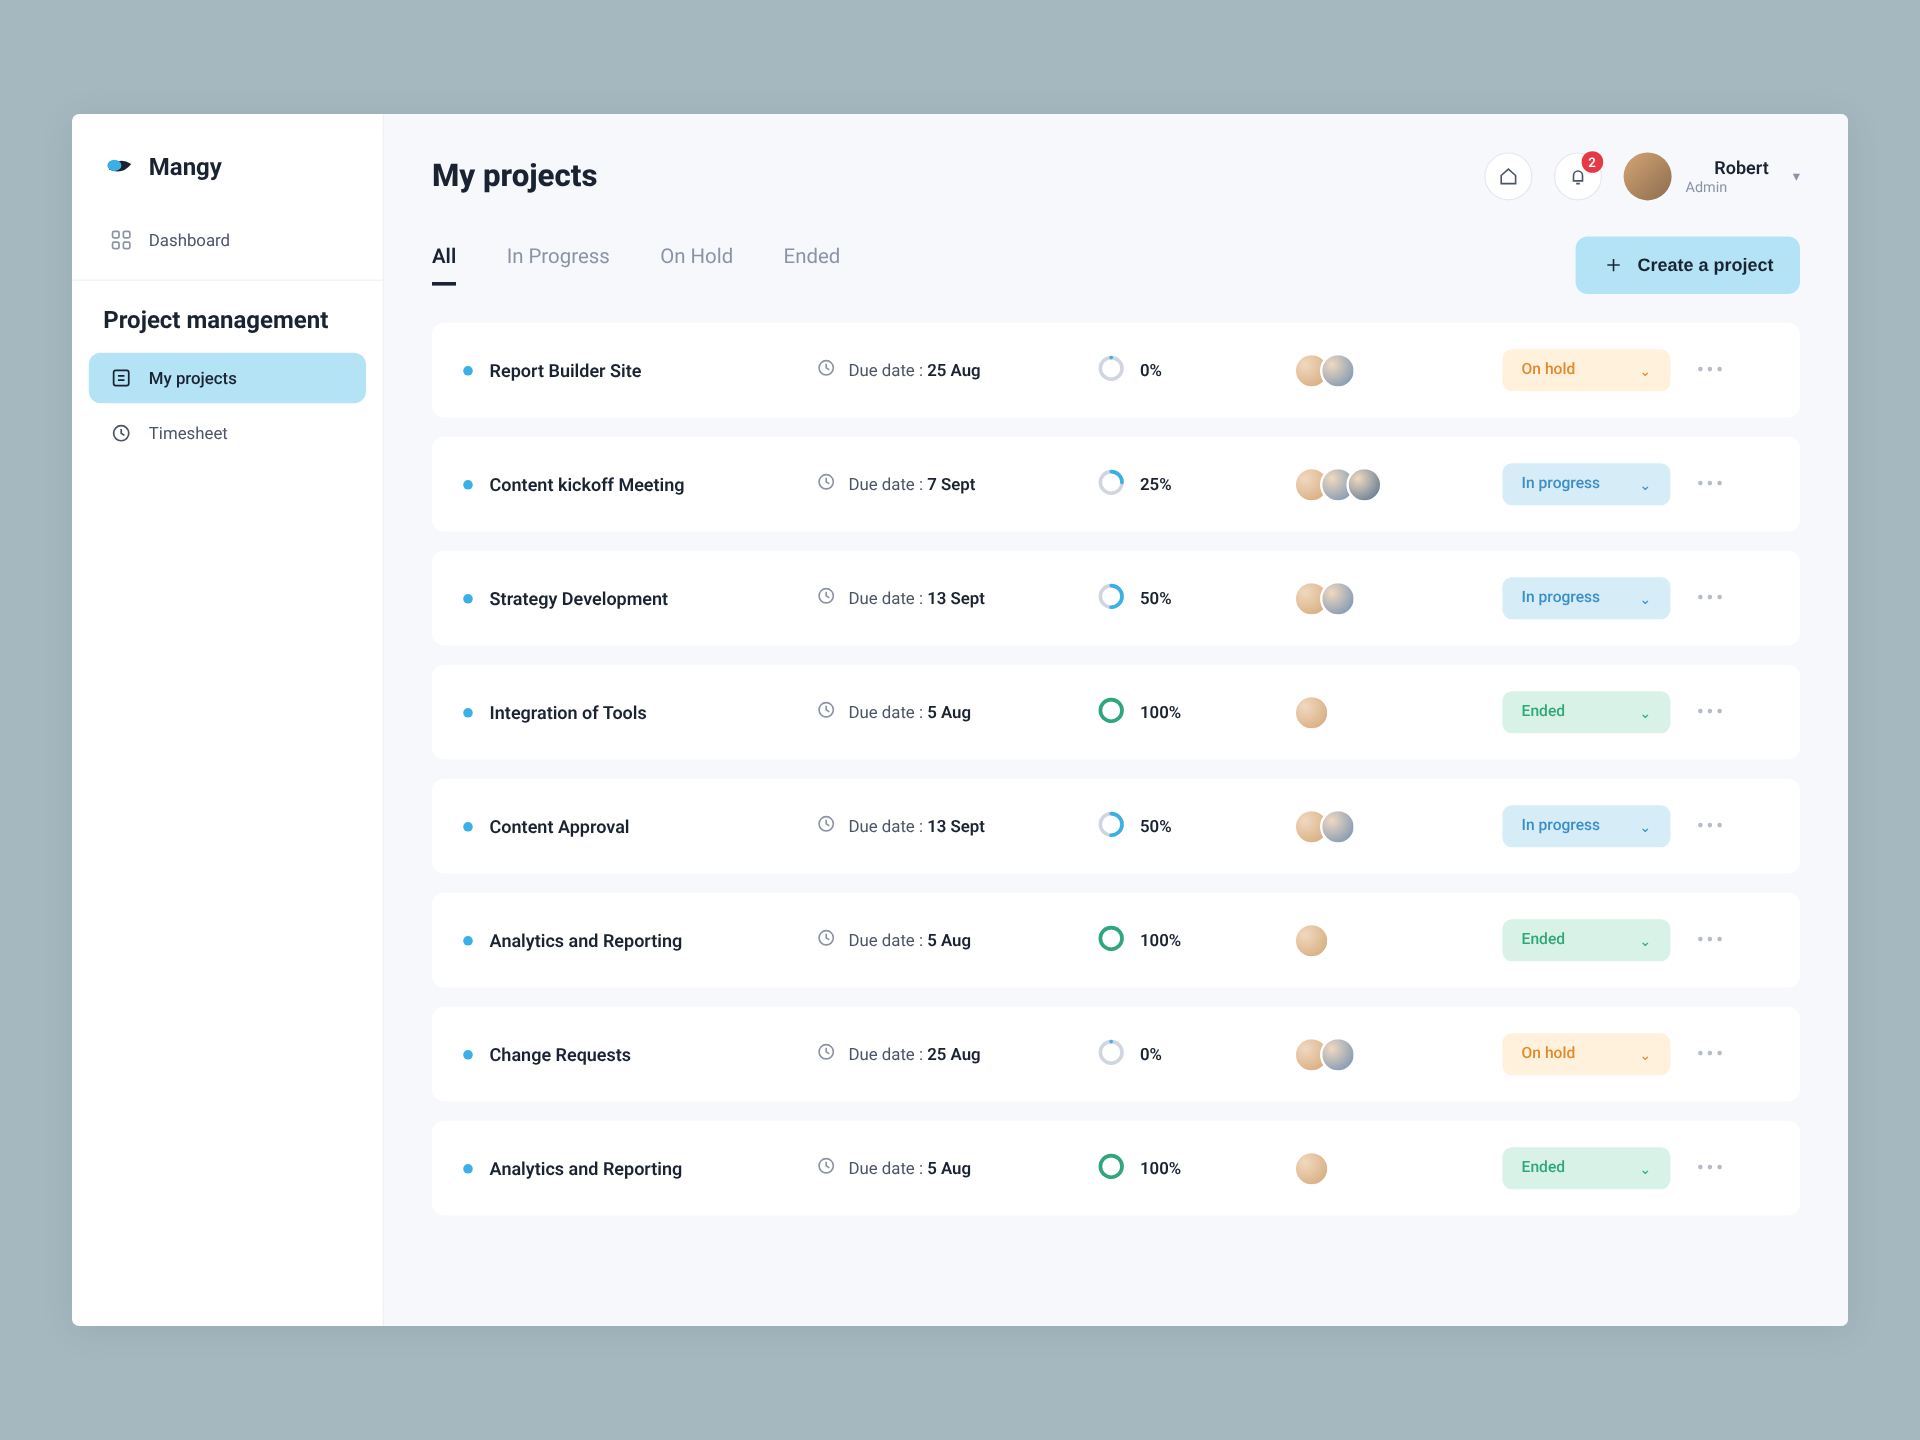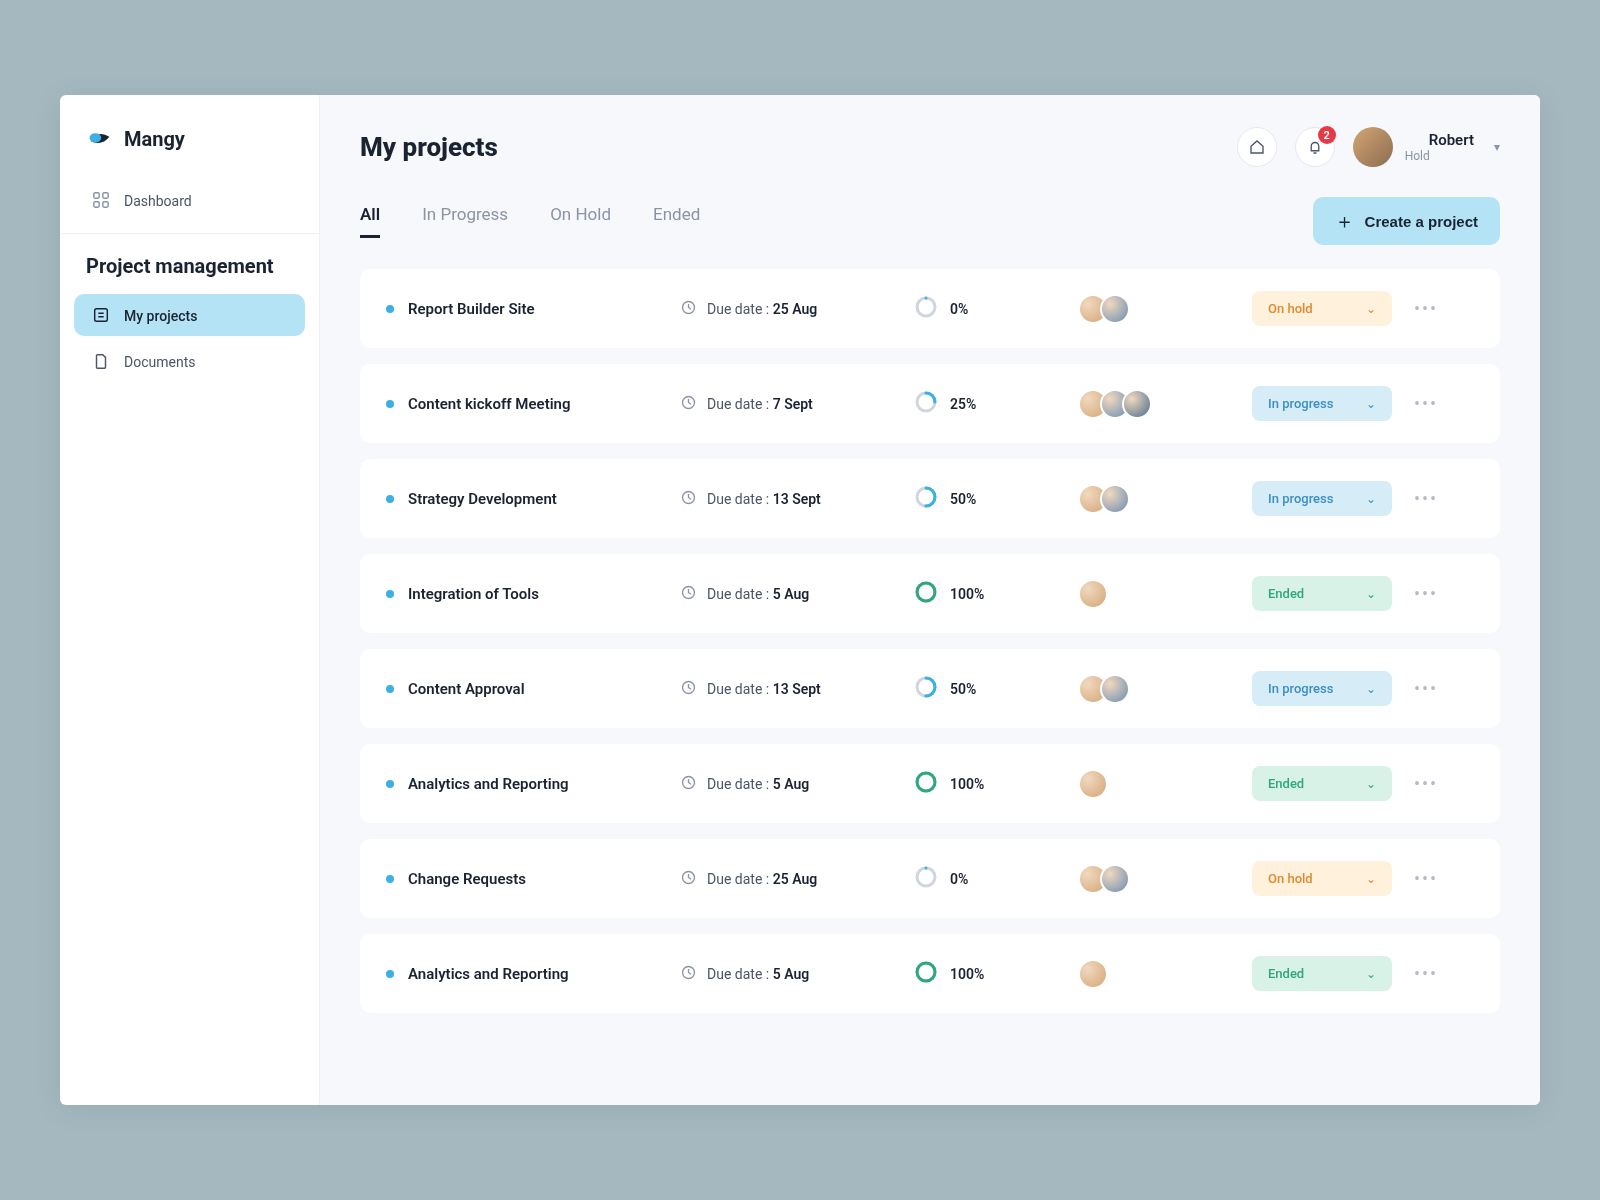--- a/index.html
+++ b/index.html
@@ -165,24 +165,25 @@
             <svg viewBox="0 0 20 20" width="18" height="18" fill="none" stroke="currentColor" stroke-width="1.6">
               <rect x="3" y="3" width="14" height="14" rx="2"></rect>
               <path d="M7 8h6M7 12h6"></path>
             </svg>
           </span>
           <span>My projects</span>
         </div>
         <div class="nav-item">
           <span class="nav-icon">
             <svg viewBox="0 0 20 20" width="18" height="18" fill="none" stroke="currentColor" stroke-width="1.6">
-              <path d="M6 3h6l3 3v11a1 1 0 0 1-1 1H6a1 1 0 0 1-1-1V4a1 1 0 0 1 1-1z"></path>
+              <circle cx="10" cy="10" r="7"></circle>
+              <path d="M10 6v4l3 2"></path>
             </svg>
           </span>
-          <span>Documents</span>
+          <span>Timesheet</span>
         </div>
       </div>
   </aside>
 
   <main class="main">
     <div class="topbar">
       <h1 class="page-title">My projects</h1>
       <div class="top-actions">
         <div class="icon-circle">
           <svg viewBox="0 0 24 24" width="18" height="18" fill="none" stroke="#4a5568" stroke-width="1.8">
@@ -193,21 +194,21 @@
           <svg viewBox="0 0 24 24" width="18" height="18" fill="none" stroke="#4a5568" stroke-width="1.8">
             <path d="M7 17 V11 a5 5 0 0 1 10 0 V17 H7 Z"></path>
               <path d="M10 20 h4"></path>
           </svg>
           <span class="badge">2</span>
         </div>
         <div class="user-block">
           <div class="avatar-lg"></div>
           <div>
             <div class="user-name">Robert</div>
-            <div class="user-role">Hold</div>
+            <div class="user-role">Admin</div>
           </div>
           <span class="caret">▾</span>
         </div>
       </div>
     </div>
 
     <div class="tabs-row">
       <div class="tabs" id="tabs">
           <div class="tab active">All</div>
           <div class="tab">In Progress</div>

